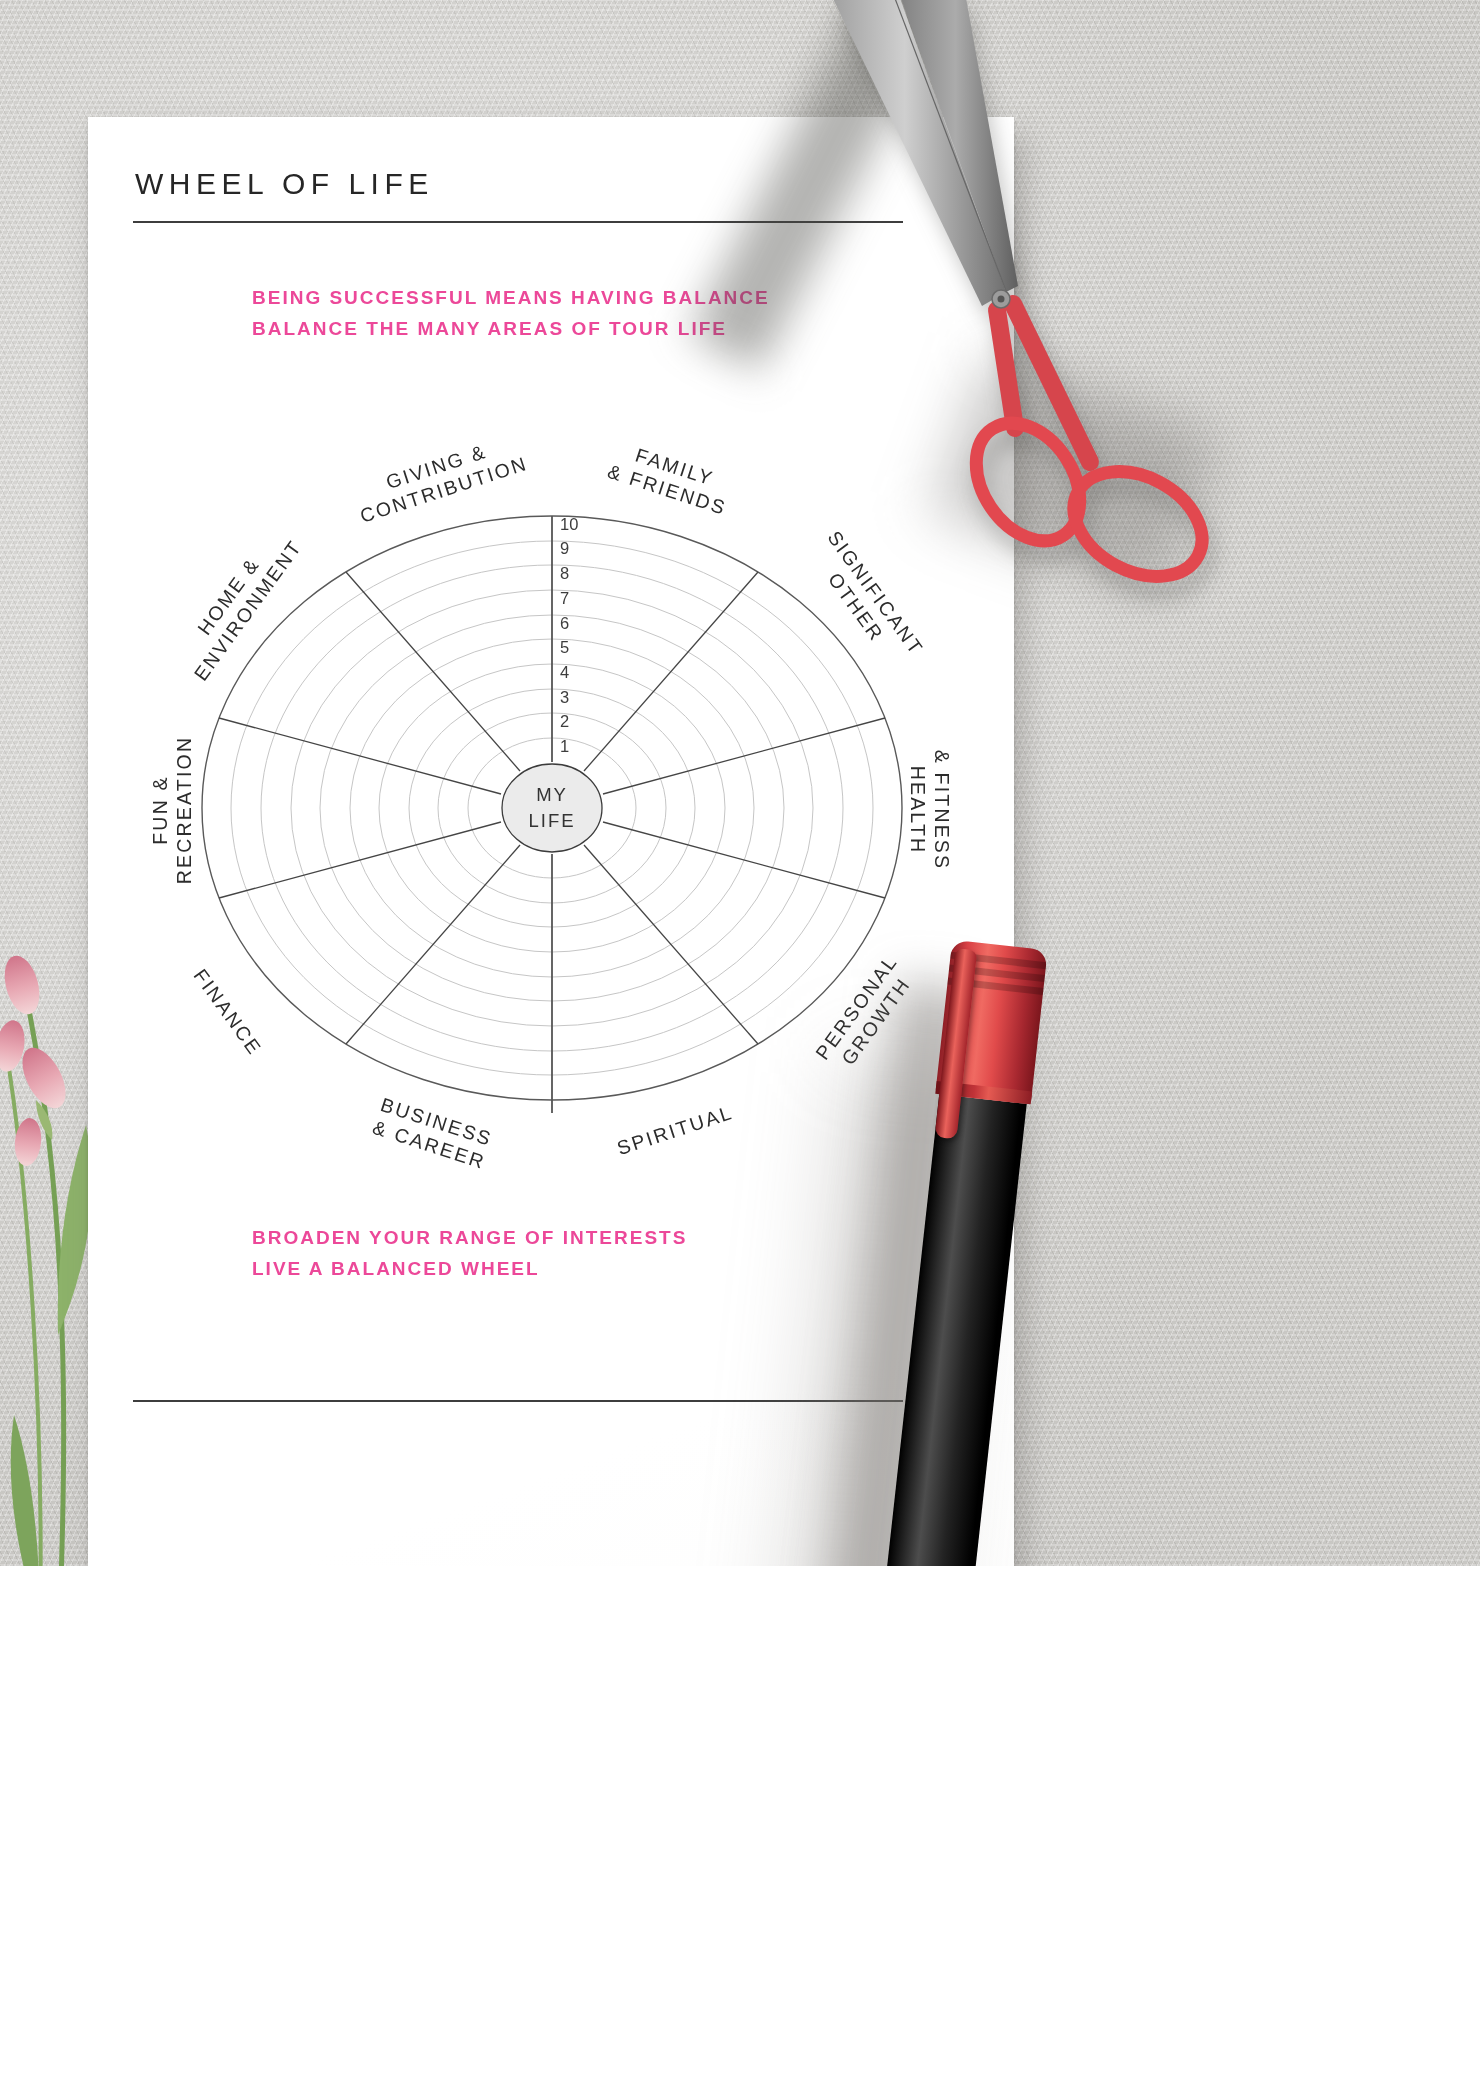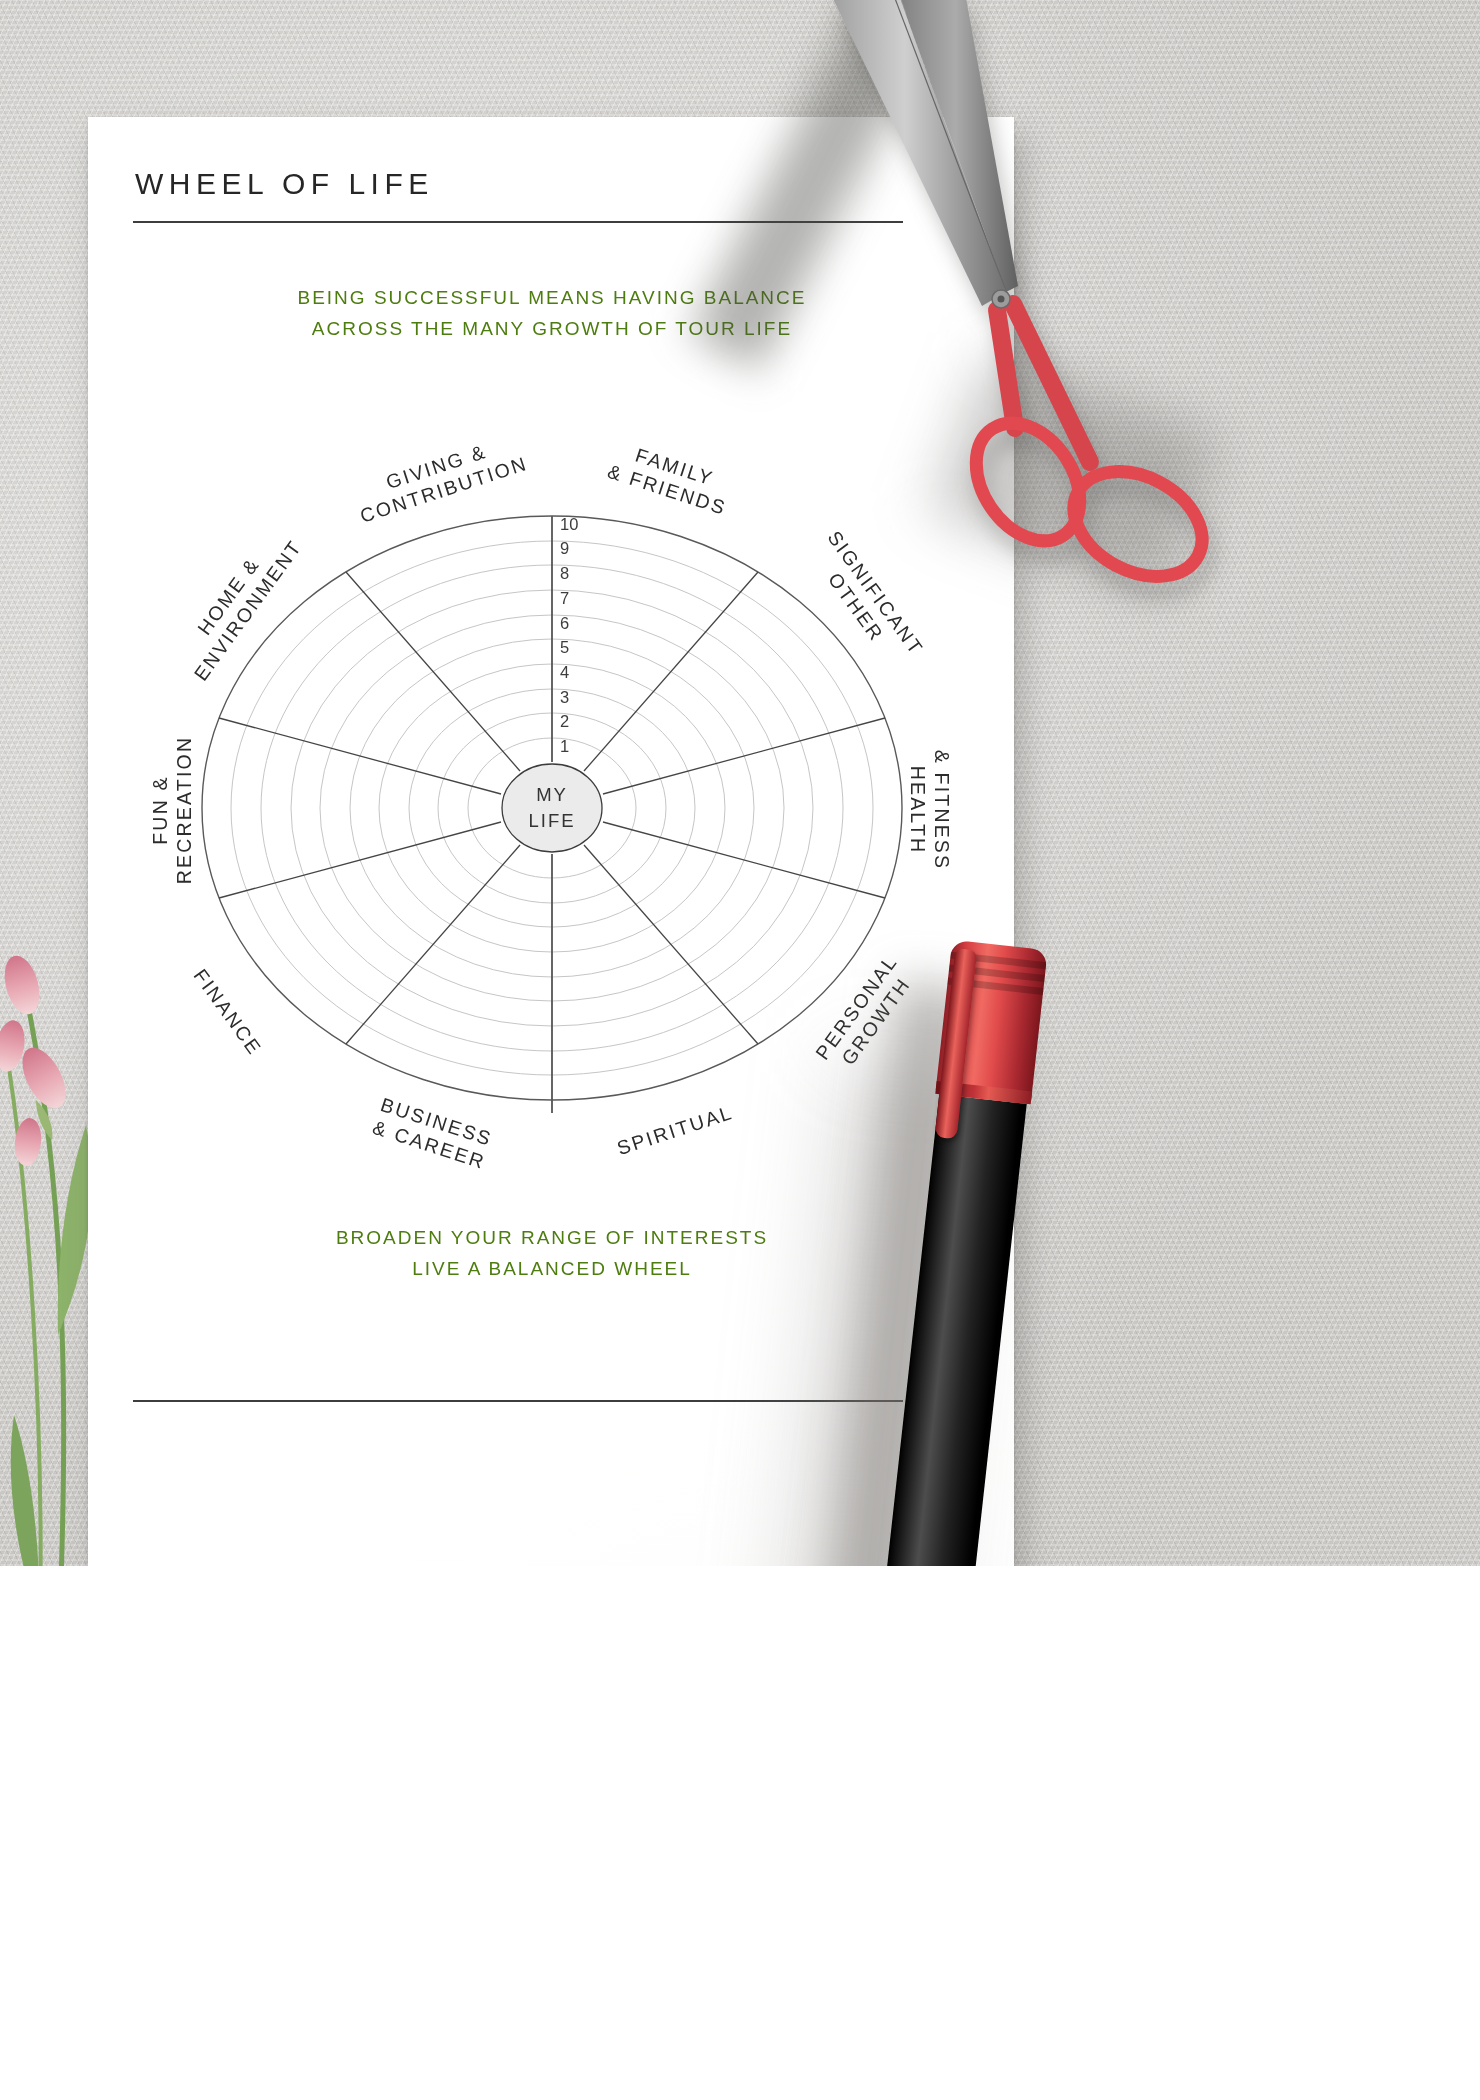--- a/index.html
+++ b/index.html
@@ -27,22 +27,22 @@
     box-shadow: 0 3px 4px rgba(0,0,0,.16), 10px 18px 30px rgba(95,92,88,.35);
   }
   .page-title {
     position:absolute; left:135px; top:167px; z-index:3;
     font-size:30px; font-weight:300; letter-spacing:5.5px; color:#262626;
   }
   .rule { position:absolute; left:133px; width:770px; height:2px; background:#3d3d3d; z-index:3; }
   .rule-top { top:221px; }
   .rule-bottom { top:1400px; }
   .center-text {
-    position:absolute; left:252px; width:600px; text-align:center; z-index:3;
-    font-size:19px; font-weight:400; letter-spacing:2px; color:#4d7c0f; line-height:31px;
+    position:absolute; left:252px; width:600px; text-align:left; z-index:3;
+    font-size:19px; font-weight:700; letter-spacing:2px; color:#ec4899; line-height:31px;
   }
   .subtitle { top:282px; }
   .footer-text { top:1222px; }
   .center-text span { display:block; }
   
   .wheel-svg { position:absolute; inset:0; z-index:3; pointer-events:none; }
   .ring { fill:none; stroke:#c6c6c6; stroke-width:1; }
   .ring-outer { stroke:#595959; stroke-width:1.4; }
   .spoke { stroke:#454545; stroke-width:1.3; fill:none; }
   .spoke-axis { stroke-width:1.8; stroke:#555; }
@@ -128,21 +128,21 @@
     <path d="M 36,1100 C 48,1112 54,1126 52,1140 C 42,1130 36,1114 36,1100 Z" fill="#9ab873"></path>
   </svg>
 
   <div class="paper"></div>
 
   <h1 class="page-title">WHEEL OF LIFE</h1>
   <div class="rule rule-top"></div>
 
   <p class="center-text subtitle">
     <span>BEING SUCCESSFUL MEANS HAVING BALANCE</span>
-    <span>ACROSS THE MANY GROWTH OF TOUR LIFE</span>
+    <span>BALANCE THE MANY AREAS OF TOUR LIFE</span>
   </p>
 
   <svg class="wheel-svg" viewBox="0 0 1480 2100">
     <g>
       <ellipse class="ring" cx="552" cy="808" rx="84" ry="70"></ellipse>
       <ellipse class="ring" cx="552" cy="808" rx="114" ry="95"></ellipse>
       <ellipse class="ring" cx="552" cy="808" rx="143" ry="119"></ellipse>
       <ellipse class="ring" cx="552" cy="808" rx="173" ry="144"></ellipse>
       <ellipse class="ring" cx="552" cy="808" rx="202" ry="169"></ellipse>
       <ellipse class="ring" cx="552" cy="808" rx="232" ry="193"></ellipse>

